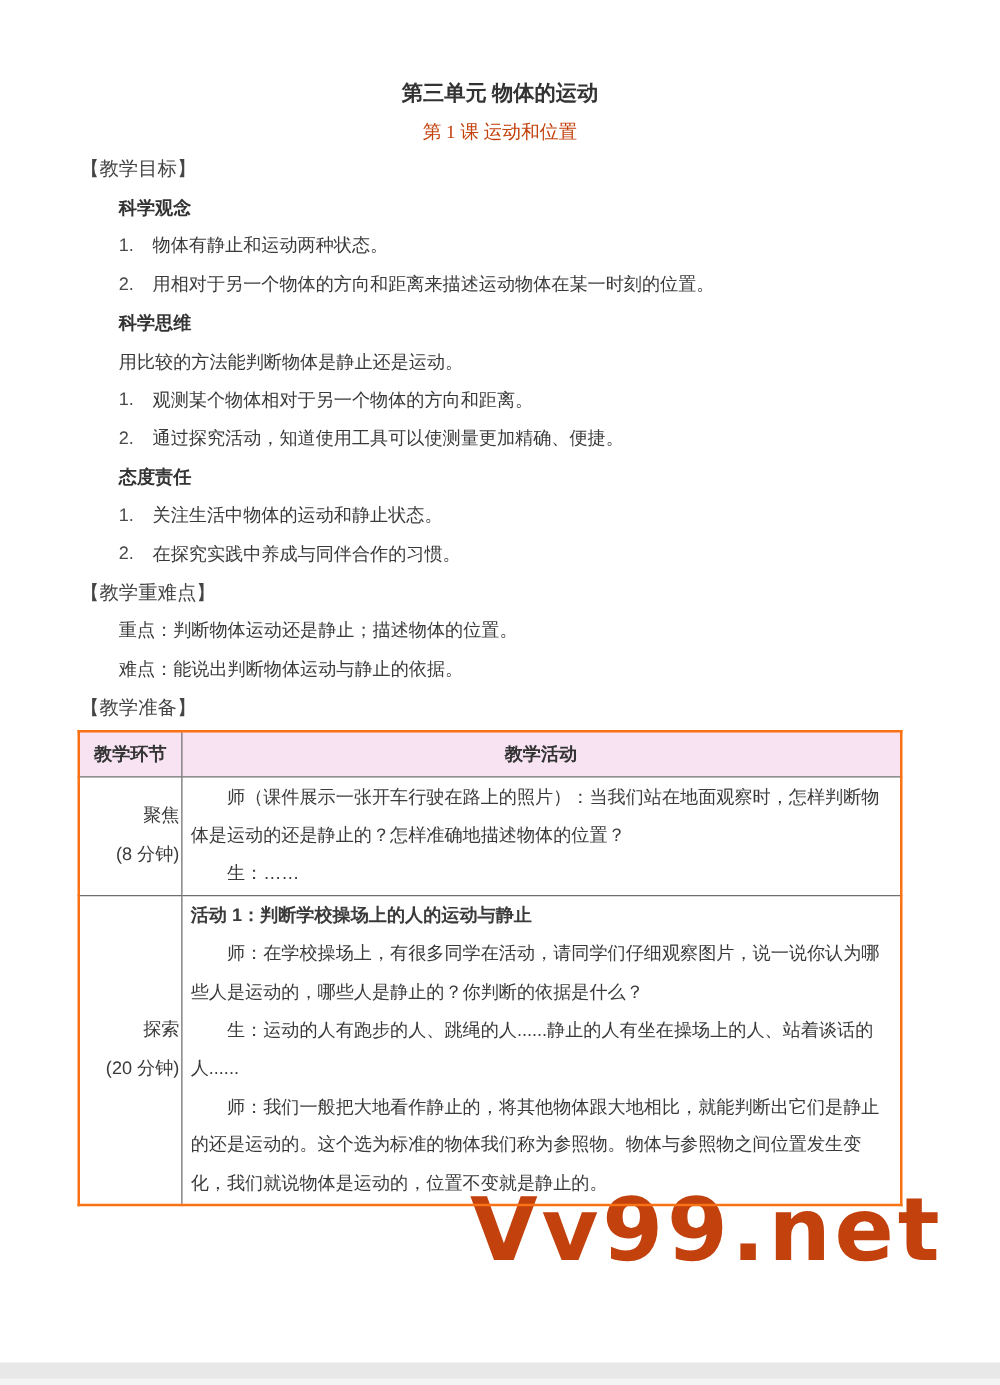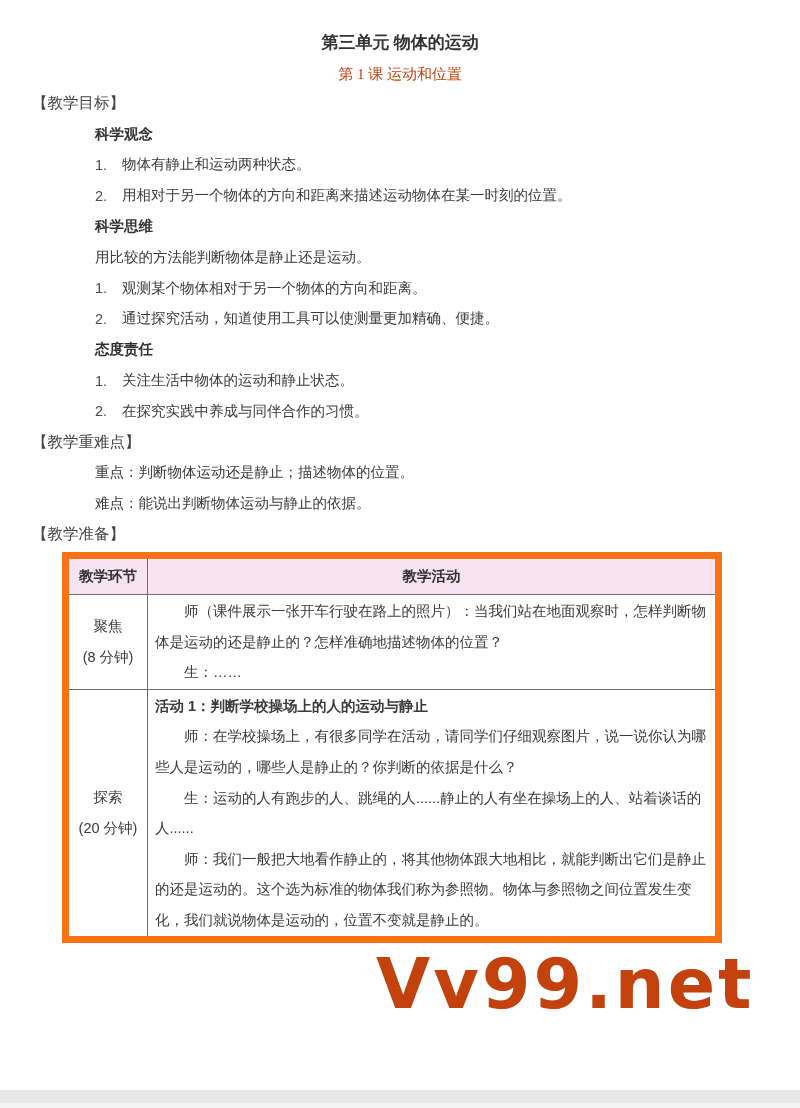--- a/index.html
+++ b/index.html
@@ -6,48 +6,48 @@
   .page {
     position:relative; width:800px; height:1108px; background:#ffffff;
     overflow:hidden; font-family:"Liberation Sans", sans-serif; color:#3a3a3a;
   }
   .watermark {
     position:absolute; left:376px; top:946px; z-index:1;
     font-family:"DejaVu Sans", sans-serif; font-weight:bold;
     font-size:70px; letter-spacing:3px; color:#c2410c; line-height:1.1;
     user-select:none;
   }
-  .content { position:relative; z-index:2; padding-top:26px; }
+  .content { position:relative; z-index:2; padding-top:58px; }
   .title {
     margin:0; height:34px; line-height:34px; text-align:center;
     font-family:"Liberation Serif", serif; font-size:17px; font-weight:600; color:#333;
   }
   .subtitle {
     margin:0; height:28px; line-height:28px; text-align:center;
     font-family:"Liberation Serif", serif; font-size:15px; font-weight:500; color:#c2410c;
   }
   .line { height:30.8px; display:flex; align-items:center; font-size:14.5px; }
-  .sec  { margin-left:32px; font-family:"Liberation Serif", serif; font-size:15.5px; color:#454545; }
+  .sec  { margin-left:64px; font-family:"Liberation Serif", serif; font-size:15.5px; color:#454545; }
   .sub  { margin-left:95px; font-weight:bold; color:#333; }
   .item { margin-left:95px; }
   .item .num { display:inline-block; width:27px; flex:0 0 27px; color:#4a4a4a; }
   .plain { margin-left:95px; }
 
   table.lesson {
     border-collapse:collapse; table-layout:fixed;
     margin:2px 0 0 62px; width:660px; background:transparent;
   }
   table.lesson, table.lesson th, table.lesson td { border:1px solid #6e6e6e; }
-  table.lesson { border:7px solid #f97316; }
+  table.lesson { border:2px solid #f97316; }
   th.hdr {
     background:#f8e3f3; height:33px; font-size:14.5px; font-weight:bold;
     text-align:center; color:#333;
   }
   col.c1 { width:82px; }
-  td.stage { text-align:center; vertical-align:middle; background:transparent; }
+  td.stage { text-align:right; vertical-align:middle; background:transparent; }
   td.stage div { line-height:31px; font-size:14.5px; }
   td.activity { vertical-align:top; padding:1px 7px; background:transparent;margin-top:44px; }
   td.activity p { margin:0; font-size:14.5px; line-height:30.6px; text-indent:2em; color:#3a3a3a; }
   td.activity p.activity-title { text-indent:0; font-weight:bold; }
 
   .page-band  { position:absolute; left:0; top:1090px; width:800px; height:13px; background:#e8e8e8; z-index:3; }
   .page-below { position:absolute; left:0; top:1103px; width:800px; height:5px;  background:#f4f4f4; z-index:3; }
 </style>
 </head>
 <body>

